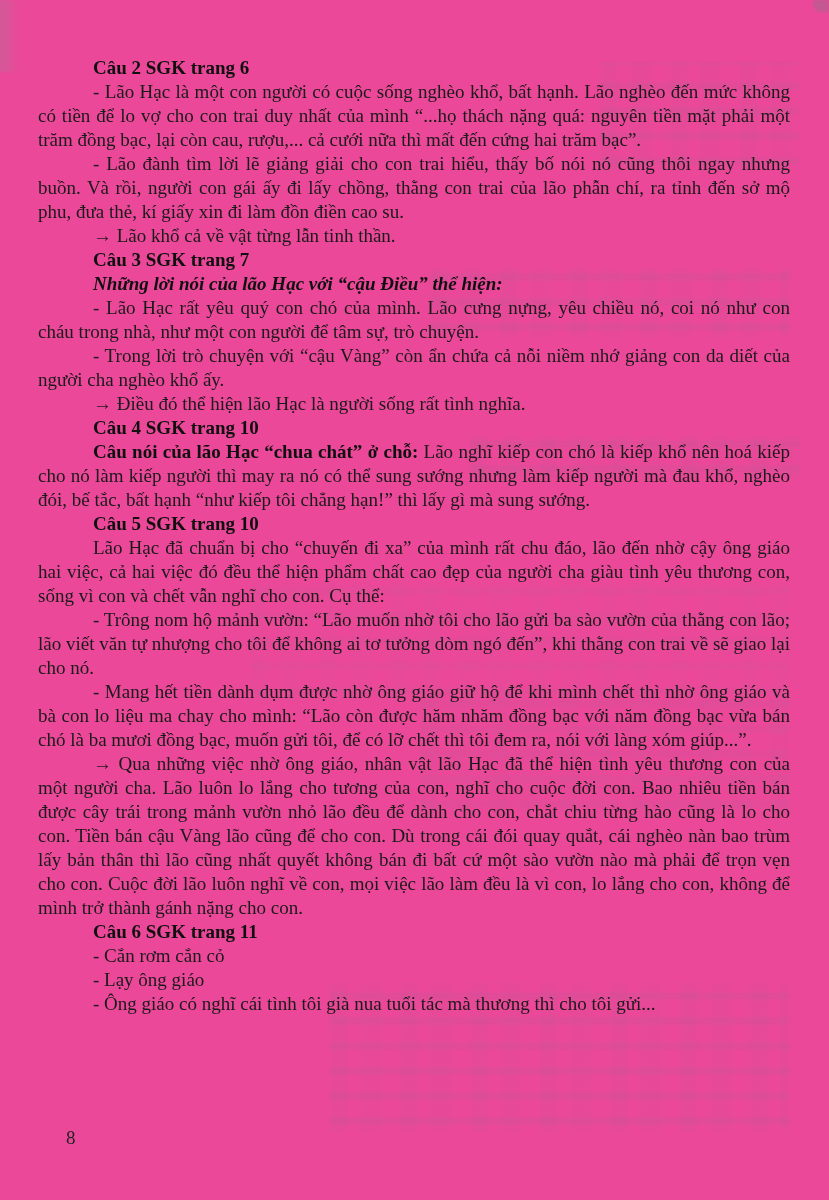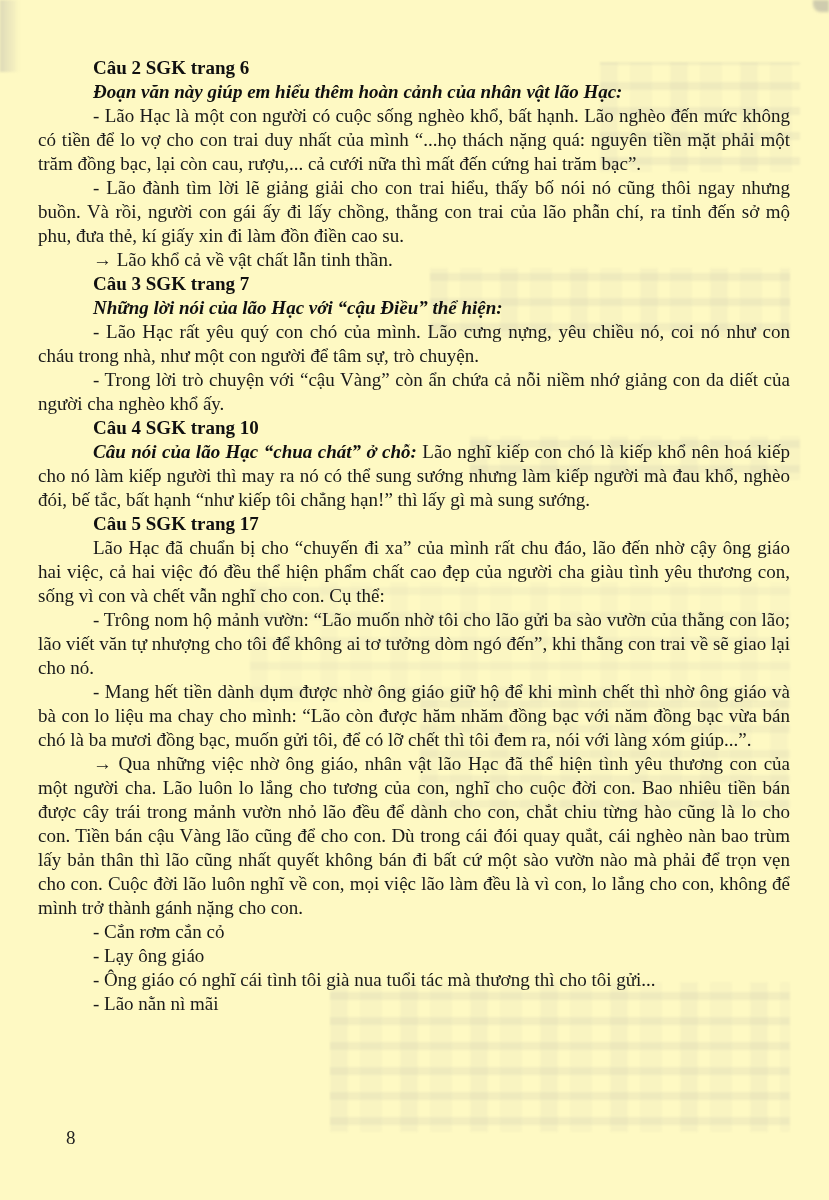--- a/index.html
+++ b/index.html
@@ -1,20 +1,20 @@
 <!DOCTYPE html>
 <html><head>
 <meta charset="utf-8">
 <style>
   html,body{margin:0;padding:0;background:#e9e9e9;}
   .page{
     position:relative;
     width:829px;height:1200px;
     margin:0 auto;
-    background:#fef9c3;
+    background:#ec4899;
     overflow:hidden;
     font-family:"Liberation Serif","DejaVu Serif",serif;
     color:#1a1a1a;
   }
   .content{
     position:absolute;
     left:38px;top:56px;
     width:752px;
     font-size:19px;
     line-height:24px;
@@ -32,21 +32,20 @@
     font-weight:bold;
     font-style:italic;
     text-indent:55px;
     color:#101010;
   }
   .para{
     text-indent:55px;
   }
   .lead{
     font-weight:bold;
-    font-style:italic;
     color:#101010;
   }
   .page-number{
     position:absolute;
     left:66px;top:1126px;
     font-size:19px;
     line-height:24px;
     color:#222;
   }
   
@@ -87,39 +86,39 @@
 
   <div class="ghost g1"></div>
   <div class="ghost g2"></div>
   <div class="ghost g3"></div>
   <div class="ghost g4"></div>
   <div class="ghost g5"></div>
   <div class="ghost g6"></div>
 
   <main class="content">
     <h2 class="q">Câu 2 SGK trang 6</h2>
-    <p class="sub">Đoạn văn này giúp em hiểu thêm hoàn cảnh của nhân vật lão Hạc:</p>
     <p class="para">- Lão Hạc là một con người có cuộc sống nghèo khổ, bất hạnh. Lão nghèo đến mức không có tiền để lo vợ cho con trai duy nhất của mình “...họ thách nặng quá: nguyên tiền mặt phải một trăm đồng bạc, lại còn cau, rượu,... cả cưới nữa thì mất đến cứng hai trăm bạc”.</p>
     <p class="para">- Lão đành tìm lời lẽ giảng giải cho con trai hiểu, thấy bố nói nó cũng thôi ngay nhưng buồn. Và rồi, người con gái ấy đi lấy chồng, thằng con trai của lão phẫn chí, ra tỉnh đến sở mộ phu, đưa thẻ, kí giấy xin đi làm đồn điền cao su.</p>
-    <p class="para">→ Lão khổ cả về vật chất lẫn tinh thần.</p>
+    <p class="para">→ Lão khổ cả về vật từng lẫn tinh thần.</p>
 
     <h2 class="q">Câu 3 SGK trang 7</h2>
     <p class="sub">Những lời nói của lão Hạc với “cậu Điều” thể hiện:</p>
     <p class="para">- Lão Hạc rất yêu quý con chó của mình. Lão cưng nựng, yêu chiều nó, coi nó như con cháu trong nhà, như một con người để tâm sự, trò chuyện.</p>
     <p class="para">- Trong lời trò chuyện với “cậu Vàng” còn ẩn chứa cả nỗi niềm nhớ giảng con da diết của người cha nghèo khổ ấy.</p>
+    <p class="para">→ Điều đó thể hiện lão Hạc là người sống rất tình nghĩa.</p>
 
     <h2 class="q">Câu 4 SGK trang 10</h2>
     <p class="para"><span class="lead">Câu nói của lão Hạc “chua chát” ở chỗ:</span><span> Lão nghĩ kiếp con chó là kiếp khổ nên hoá kiếp cho nó làm kiếp người thì may ra nó có thể sung sướng nhưng làm kiếp người mà đau khổ, nghèo đói, bế tắc, bất hạnh “như kiếp tôi chẳng hạn!” thì lấy gì mà sung sướng.</span></p>
 
-    <h2 class="q">Câu 5 SGK trang 17</h2>
+    <h2 class="q">Câu 5 SGK trang 10</h2>
     <p class="para">Lão Hạc đã chuẩn bị cho “chuyến đi xa” của mình rất chu đáo, lão đến nhờ cậy ông giáo hai việc, cả hai việc đó đều thể hiện phẩm chất cao đẹp của người cha giàu tình yêu thương con, sống vì con và chết vẫn nghĩ cho con. Cụ thể:</p>
     <p class="para">- Trông nom hộ mảnh vườn: “Lão muốn nhờ tôi cho lão gửi ba sào vườn của thằng con lão; lão viết văn tự nhượng cho tôi để không ai tơ tưởng dòm ngó đến”, khi thằng con trai về sẽ giao lại cho nó.</p>
     <p class="para">- Mang hết tiền dành dụm được nhờ ông giáo giữ hộ để khi mình chết thì nhờ ông giáo và bà con lo liệu ma chay cho mình: “Lão còn được hăm nhăm đồng bạc với năm đồng bạc vừa bán chó là ba mươi đồng bạc, muốn gửi tôi, để có lỡ chết thì tôi đem ra, nói với làng xóm giúp...”.</p>
     <p class="para">→ Qua những việc nhờ ông giáo, nhân vật lão Hạc đã thể hiện tình yêu thương con của một người cha. Lão luôn lo lắng cho tương của con, nghĩ cho cuộc đời con. Bao nhiêu tiền bán được cây trái trong mảnh vườn nhỏ lão đều để dành cho con, chắt chiu từng hào cũng là lo cho con. Tiền bán cậu Vàng lão cũng để cho con. Dù trong cái đói quay quắt, cái nghèo nàn bao trùm lấy bản thân thì lão cũng nhất quyết không bán đi bất cứ một sào vườn nào mà phải để trọn vẹn cho con. Cuộc đời lão luôn nghĩ về con, mọi việc lão làm đều là vì con, lo lắng cho con, không để mình trở thành gánh nặng cho con.</p>
 
+    <h2 class="q">Câu 6 SGK trang 11</h2>
     <p class="para">- Cắn rơm cắn cỏ</p>
     <p class="para">- Lạy ông giáo</p>
     <p class="para">- Ông giáo có nghĩ cái tình tôi già nua tuổi tác mà thương thì cho tôi gửi...</p>
-    <p class="para">- Lão nằn nì mãi</p>
   </main>
 
   <div class="page-number">8</div>
 </div>
 
 </body></html>

